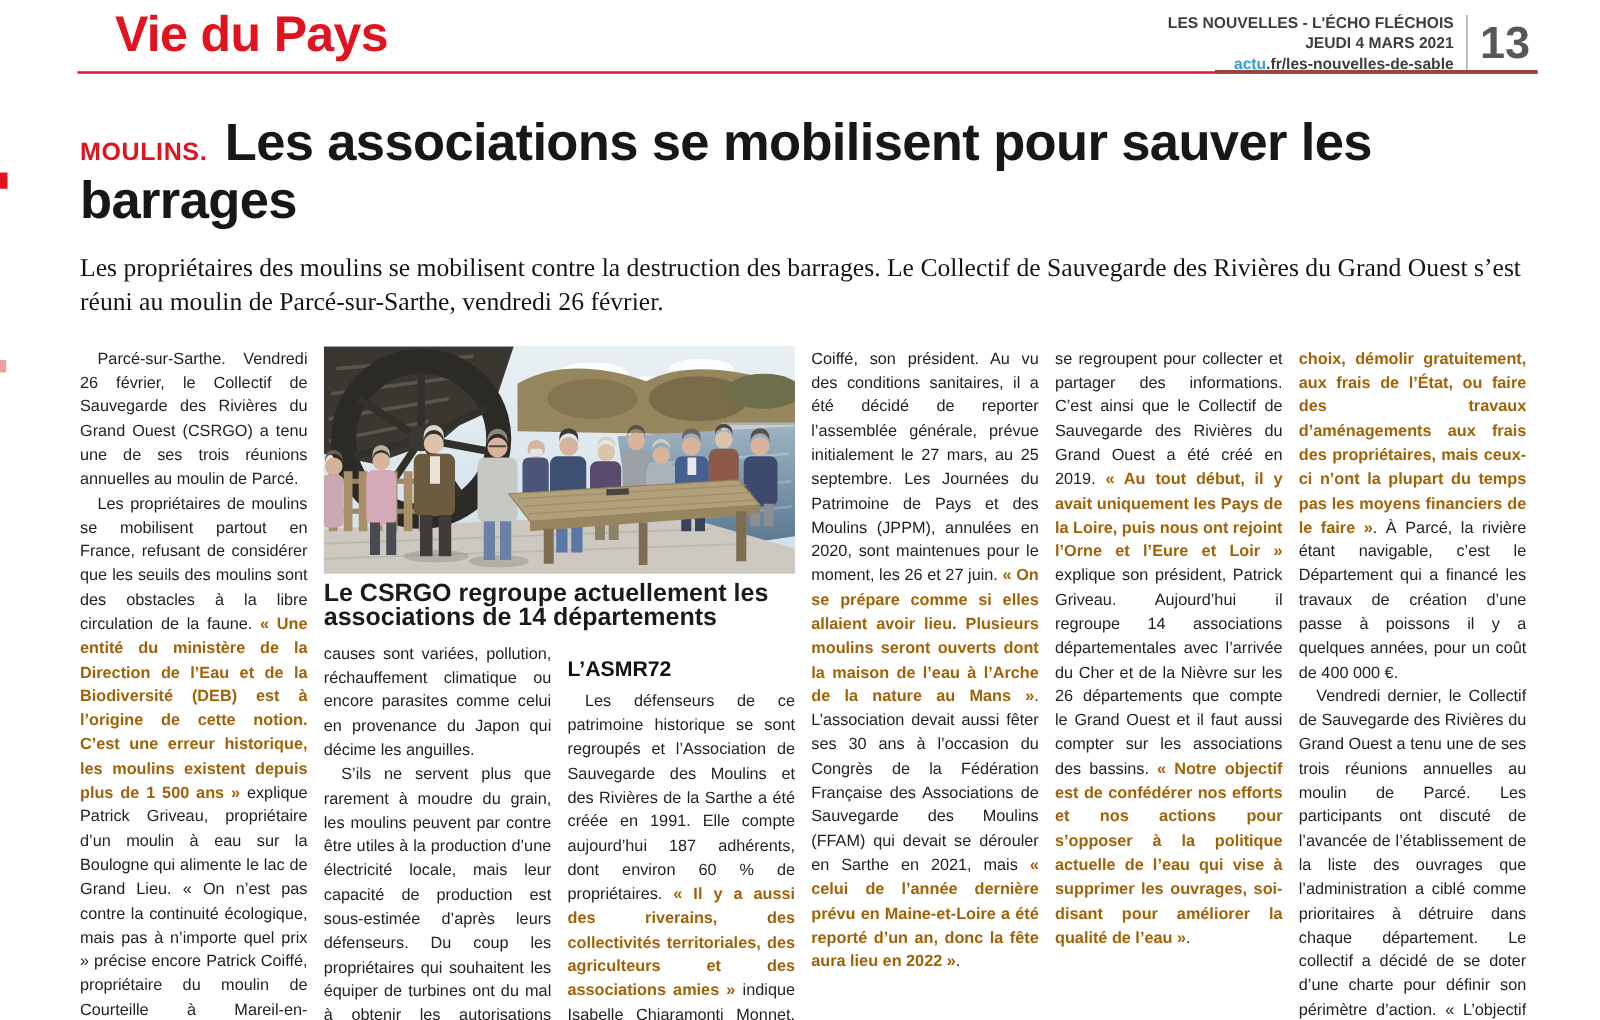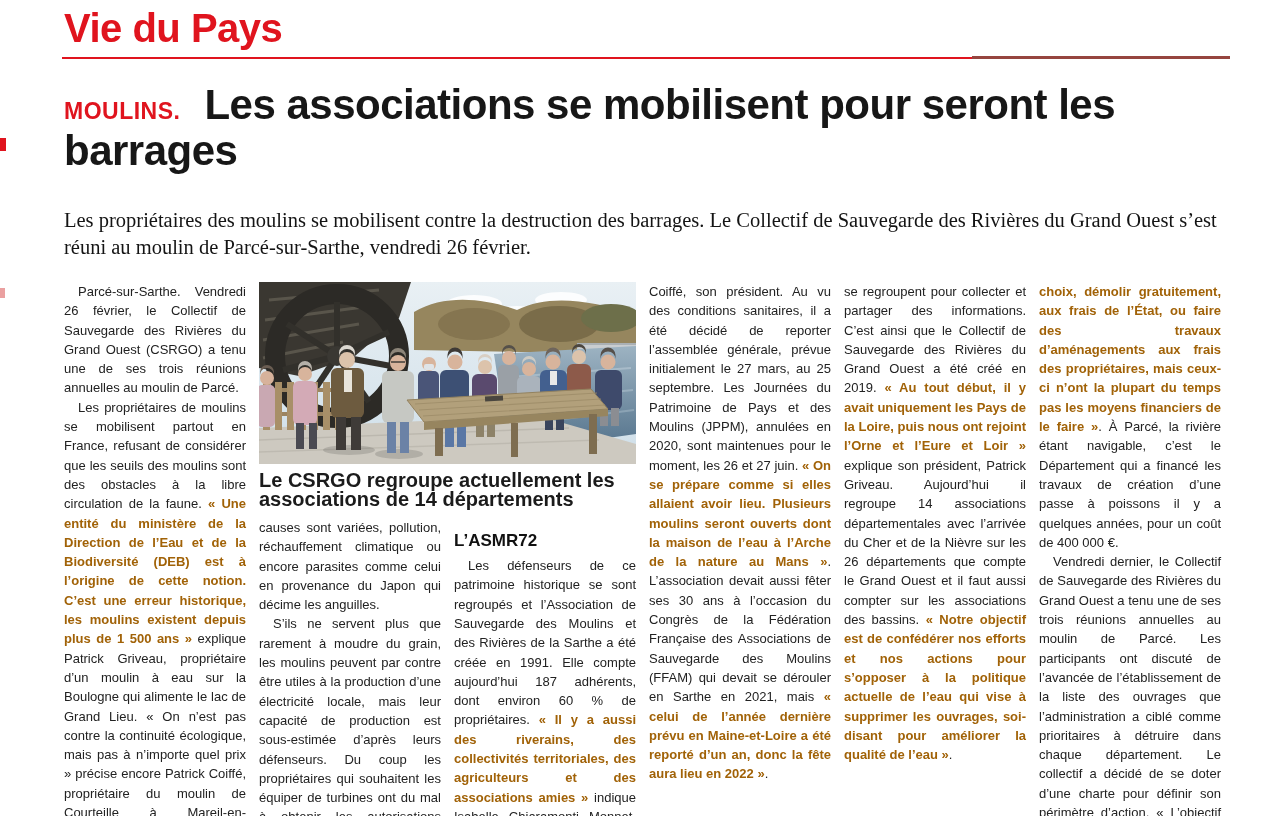--- a/index.html
+++ b/index.html
@@ -7,43 +7,43 @@
     --link-blue:#2a9fd8;
     --pagenum-gray:#57585a;
   }
   *{box-sizing:border-box;}
   html,body{margin:0;padding:0;background:#f2f2f2;}
   .page{
     width:1280px;height:816px;background:#ffffff;position:relative;overflow:hidden;
     font-family:"Liberation Sans",sans-serif;color:#1f1f1f;margin:0 auto;
   }
   
-  .masthead{display:flex;justify-content:space-between;align-items:flex-start;padding:4px 56px 0 64px;}
+  .masthead{display:flex;justify-content:space-between;align-items:flex-start;padding:4px 56px 0 92px;}
   .section-title{
     font-size:40px;font-weight:800;color:var(--accent-red);letter-spacing:-0.5px;line-height:1.1;margin-top:2px;
   }
   .mast-right{display:flex;align-items:center;gap:10px;margin-top:6px;}
   .press-info{text-align:right;font-size:12.5px;font-weight:700;color:#3d3d3d;line-height:1.3;}
   .press-info .url-prefix{color:var(--link-blue);}
   .press-info .url-rest{font-weight:600;color:#3d3d3d;}
   .mast-divider{width:1px;height:44px;background:#9a9a9a;}
   .page-number{font-size:36px;font-weight:700;color:var(--pagenum-gray);line-height:1;}
   .rule-red{position:absolute;left:62px;right:50px;top:57px;height:2px;background:var(--accent-red);}
   .rule-red-dark{position:absolute;right:50px;top:56px;width:258px;height:3px;background:#96453f;}
   .print-artifact{position:absolute;left:0;}
   .print-artifact.m1{top:138px;width:6px;height:13px;background:#e0141e;}
   .print-artifact.m2{top:288px;width:5px;height:10px;background:#eaa0a0;}
   
   .headline-block{padding:0 60px 0 64px;margin-top:32px;}
   .headline{font-size:42px;font-weight:800;color:#171717;line-height:1.1;letter-spacing:-0.5px;margin:0;}
-  .kicker{font-size:23px;font-weight:800;color:var(--accent-red);letter-spacing:0.5px;margin-right:24px;}
+  .kicker{font-size:20px;font-weight:800;color:var(--accent-red);letter-spacing:0.5px;margin-right:14px;}
   
   .lede{
     font-family:"Liberation Serif",serif;font-size:20.5px;line-height:1.32;color:#141414;
-    padding:0 60px 0 64px;margin-top:33px;
+    padding:0 60px 0 64px;margin-top:19px;
   }
   
   .body-row{display:flex;gap:13px;padding:0 56px 0 64px;margin-top:11px;}
   .col{width:182px;flex:none;}
   .col-double{width:377px;flex:none;}
   .para{margin:0;font-size:13px;line-height:19.3px;text-align:justify;color:#222;}
   .para.indent{text-indent:14px;}
   .b{font-weight:700;color:#a16207;}
   .subhead{font-size:17px;font-weight:700;color:#111;line-height:1.18;margin:12px 0 5px 0;}
   .col > .subhead:first-child{margin-top:13px;}
@@ -56,26 +56,35 @@
 </head>
 <body>
 
 <div class="page">
 
   <div class="print-artifact m1"></div>
   <div class="print-artifact m2"></div>
 
   <div class="masthead">
     <div class="section-title">Vie du Pays</div>
+    <div class="mast-right">
+      <div class="press-info">
+        <div>LES NOUVELLES - L'ÉCHO FLÉCHOIS</div>
+        <div>JEUDI 4 MARS 2021</div>
+        <div><span class="url-prefix">actu</span><span class="url-rest">.fr/les-nouvelles-de-sable</span></div>
+      </div>
+      <div class="mast-divider"></div>
+      <div class="page-number">13</div>
+    </div>
   </div>
   <div class="rule-red"></div>
   <div class="rule-red-dark"></div>
 
   <div class="headline-block">
-    <h1 class="headline"><span class="kicker">MOULINS.</span><span>Les associations se mobilisent pour seront les barrages</span></h1>
+    <h1 class="headline"><span class="kicker">MOULINS.</span><span>Les associations se mobilisent pour sauver les barrages</span></h1>
   </div>
 
   <p class="lede">Les propriétaires des moulins se mobilisent contre la destruction des barrages. Le Collectif de Sauvegarde des Rivières du Grand Ouest s’est réuni au moulin de Parcé-sur-Sarthe, vendredi 26 février.</p>
 
   <div class="body-row">
 
     <div class="col">
         <p class="para indent"><span>Parcé-sur-Sarthe. Vendredi 26 février, le Collectif de Sauvegarde des Rivières du Grand Ouest (CSRGO) a tenu une de ses trois réunions annuelles au moulin de Parcé.</span></p>
         <p class="para indent"><span>Les propriétaires de moulins se mobilisent partout en France, refusant de considérer que les seuils des moulins sont des obstacles à la libre circulation de la faune. </span><span class="b">« Une entité du ministère de la Direction de l’Eau et de la Biodiversité (DEB) est à l’origine de cette notion. C’est une erreur historique, les moulins existent depuis plus de 1 500 ans »</span><span> explique Patrick Griveau, propriétaire d’un moulin à eau sur la Boulogne qui alimente le lac de Grand Lieu. « On n’est pas contre la continuité écologique, mais pas à n’importe quel prix » précise encore Patrick Coiffé, propriétaire du moulin de Courteille à Mareil-en-Champagne. Tous deux estiment que les moulins ont été pris comme boucs émissaires alors que le problème est mondial et que les</span></p>
       </div>

